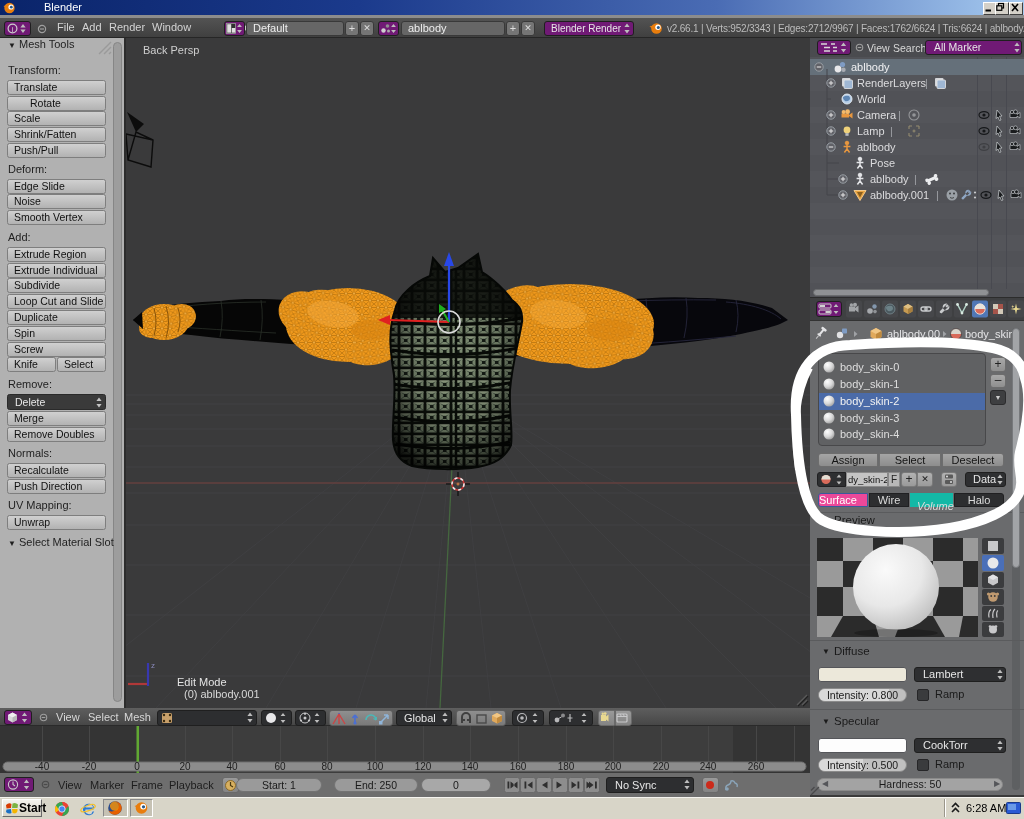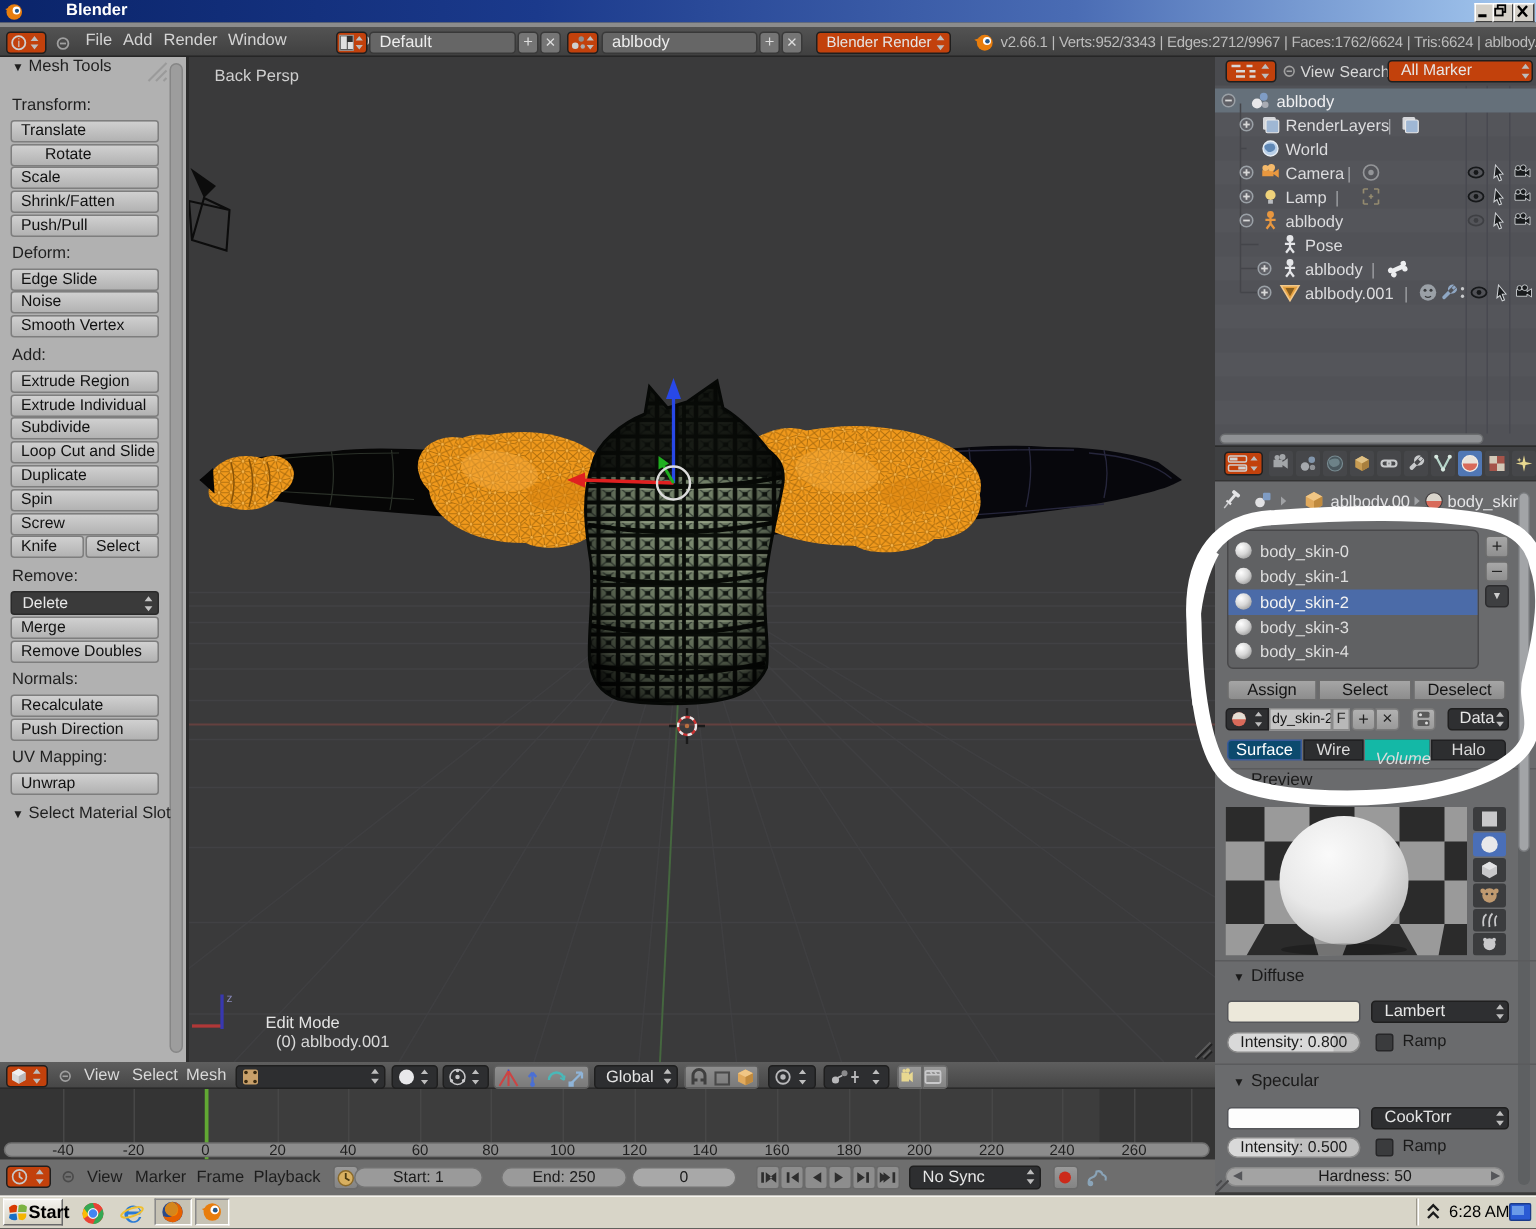--- a/index.html
+++ b/index.html
@@ -2,31 +2,31 @@
 <html><head>
 <meta charset="utf-8">
 <style>
   html,body{margin:0;padding:0;}
   body{width:1024px;height:819px;position:relative;overflow:hidden;
        font-family:"Liberation Sans",sans-serif;background:#3a3a3b;}
   .abs{position:absolute;}
   
   #titlebar{left:0;top:0;width:1024px;height:15px;
     background:linear-gradient(90deg,#0a246a 0%,#1b3a8c 35%,#4a6cb4 70%,#a6caf0 100%);}
-  #title-text{left:20px;top:1px;color:#fff;font-size:11px;font-weight:bold;padding-left:24px;}
+  #title-text{left:20px;top:1px;color:#fff;font-size:11px;font-weight:normal;padding-left:24px;}
   .winbtn{top:2px;width:12px;height:11px;background:#d4d0c8;
     border-top:1px solid #fff;border-left:1px solid #fff;
     border-right:1px solid #404040;border-bottom:1px solid #404040;
     color:#000;font-size:8px;line-height:9px;text-align:center;}
   #band{left:0;top:15px;width:1024px;height:3px;background:#8c8c8c;}
   
   #infoheader{left:0;top:18px;width:1024px;height:20px;
     background:linear-gradient(#535353,#404040);border-bottom:1px solid #262626;box-sizing:border-box;}
   .menu{color:#d4d4d4;font-size:11px;top:21px;}
-  .darkdrop{background:#c2410c;border:1px solid #1f1f1f;border-radius:3px;color:#e6e6e6;
+  .darkdrop{background:#701a75;border:1px solid #1f1f1f;border-radius:3px;color:#e6e6e6;
     font-size:11px;box-sizing:border-box;}
   .hfield{background:#666;border:1px solid #393939;border-radius:3px;color:#ededed;
     font-size:11px;box-sizing:border-box;}
   
   #toolshelf{left:0;top:38px;width:124px;height:670px;background:#b1b1b1;}
   .tlabel{left:8px;color:#1f1f1f;font-size:11px;}
   .tbtn{left:7px;width:99px;height:15px;background:linear-gradient(#d0d0d0,#b2b2b2);
     border:1px solid #7e7e7e;border-radius:2.5px;box-sizing:border-box;
     color:#111;font-size:10.5px;line-height:13px;text-align:left;padding-left:6px;}
   #shelf-scroll{left:113px;top:42px;width:9px;height:660px;background:#9d9d9d;
@@ -511,21 +511,21 @@
   <rect x="1" y="0.5" width="8" height="4" rx="1" fill="#5a5a5a"></rect>
     <rect x="1" y="6" width="8" height="4" rx="1" fill="#5a5a5a"></rect>
     <circle cx="3" cy="2.5" r="1" fill="#ddd"></circle>
     <circle cx="7" cy="8" r="1" fill="#ddd"></circle>
 </svg>
 <div class="abs darkdrop" style="left:965px;top:472px;width:41px;height:15px;padding-left:7px;line-height:13px;background:#2e2f31;">Data</div>
 <svg class="abs" style="left:996px;top:474px" width="8" height="11" viewBox="0 0 8 11">
   <path d="M4 0.5 l2.6 3.4 h-5.2 Z M4 10.5 l2.6-3.4 h-5.2 Z" fill="#bdbdbd"></path>
 </svg>
 
-<div class="abs" style="left:818px;top:493px;width:50px;height:14px;background:#0c4a6e;border:1px solid #3a5a9a;border-radius:3px 0 0 3px;box-sizing:border-box;color:#fff;font-size:11px;line-height:12px;text-align:center;">Surface</div>
+<div class="abs" style="left:818px;top:493px;width:50px;height:14px;background:#ec4899;border:1px solid #3a5a9a;border-radius:3px 0 0 3px;box-sizing:border-box;color:#fff;font-size:11px;line-height:12px;">Surface</div>
 <div class="abs" style="left:869px;top:493px;width:40px;height:14px;background:#2d2e30;border:1px solid #202022;box-sizing:border-box;color:#dcdcdc;font-size:11px;line-height:12px;text-align:center;">Wire</div>
 <div class="abs" style="left:910px;top:493px;width:43px;height:14px;background:#2d2e30;border:7px solid #14b8a6;box-sizing:border-box;color:#dcdcdc;font-size:11px;line-height:12px;text-align:center;font-style:italic;">Volume</div>
 <div class="abs" style="left:954px;top:493px;width:50px;height:14px;background:#2d2e30;border:1px solid #202022;border-radius:0 3px 3px 0;box-sizing:border-box;color:#dcdcdc;font-size:11px;line-height:12px;text-align:center;">Halo</div>
 
 <div class="abs" style="left:810px;top:512px;width:214px;height:1px;background:#5a5b5d;"></div>
 <div class="abs" style="left:822px;top:516px;color:#1a1a1a;font-size:8px;">▼</div>
 <div class="abs" style="left:834px;top:514px;color:#1a1a1a;font-size:11.5px;">Preview</div>
 <svg class="abs" style="left:817px;top:538px" width="161" height="99" viewBox="0 0 161 99">
   <defs>
     <radialGradient id="psph" cx="0.38" cy="0.3" r="0.85">

